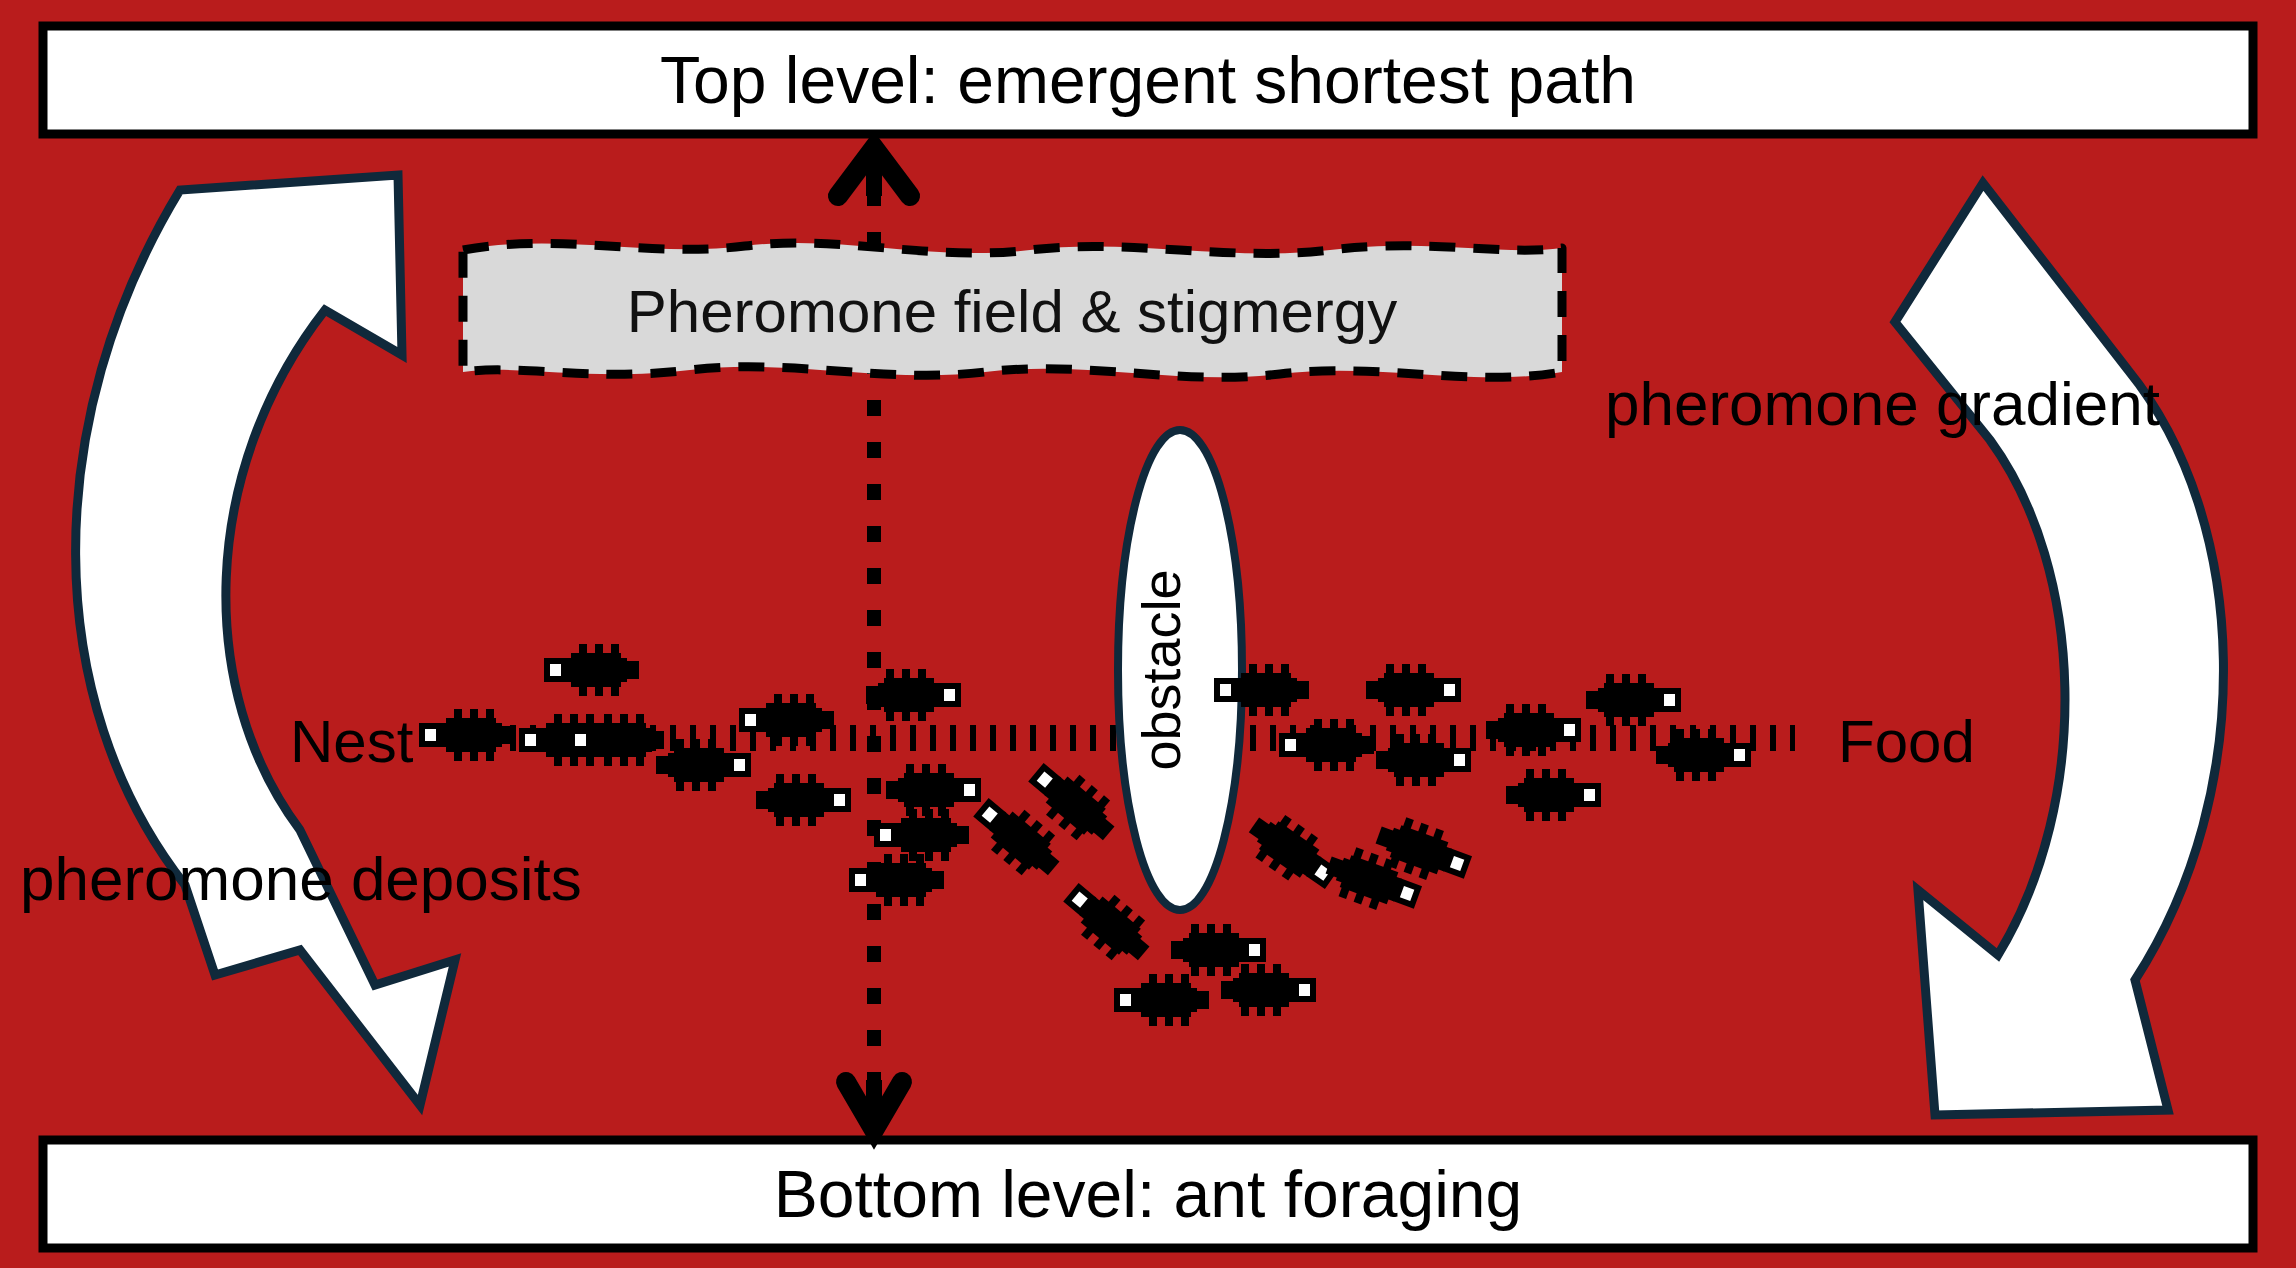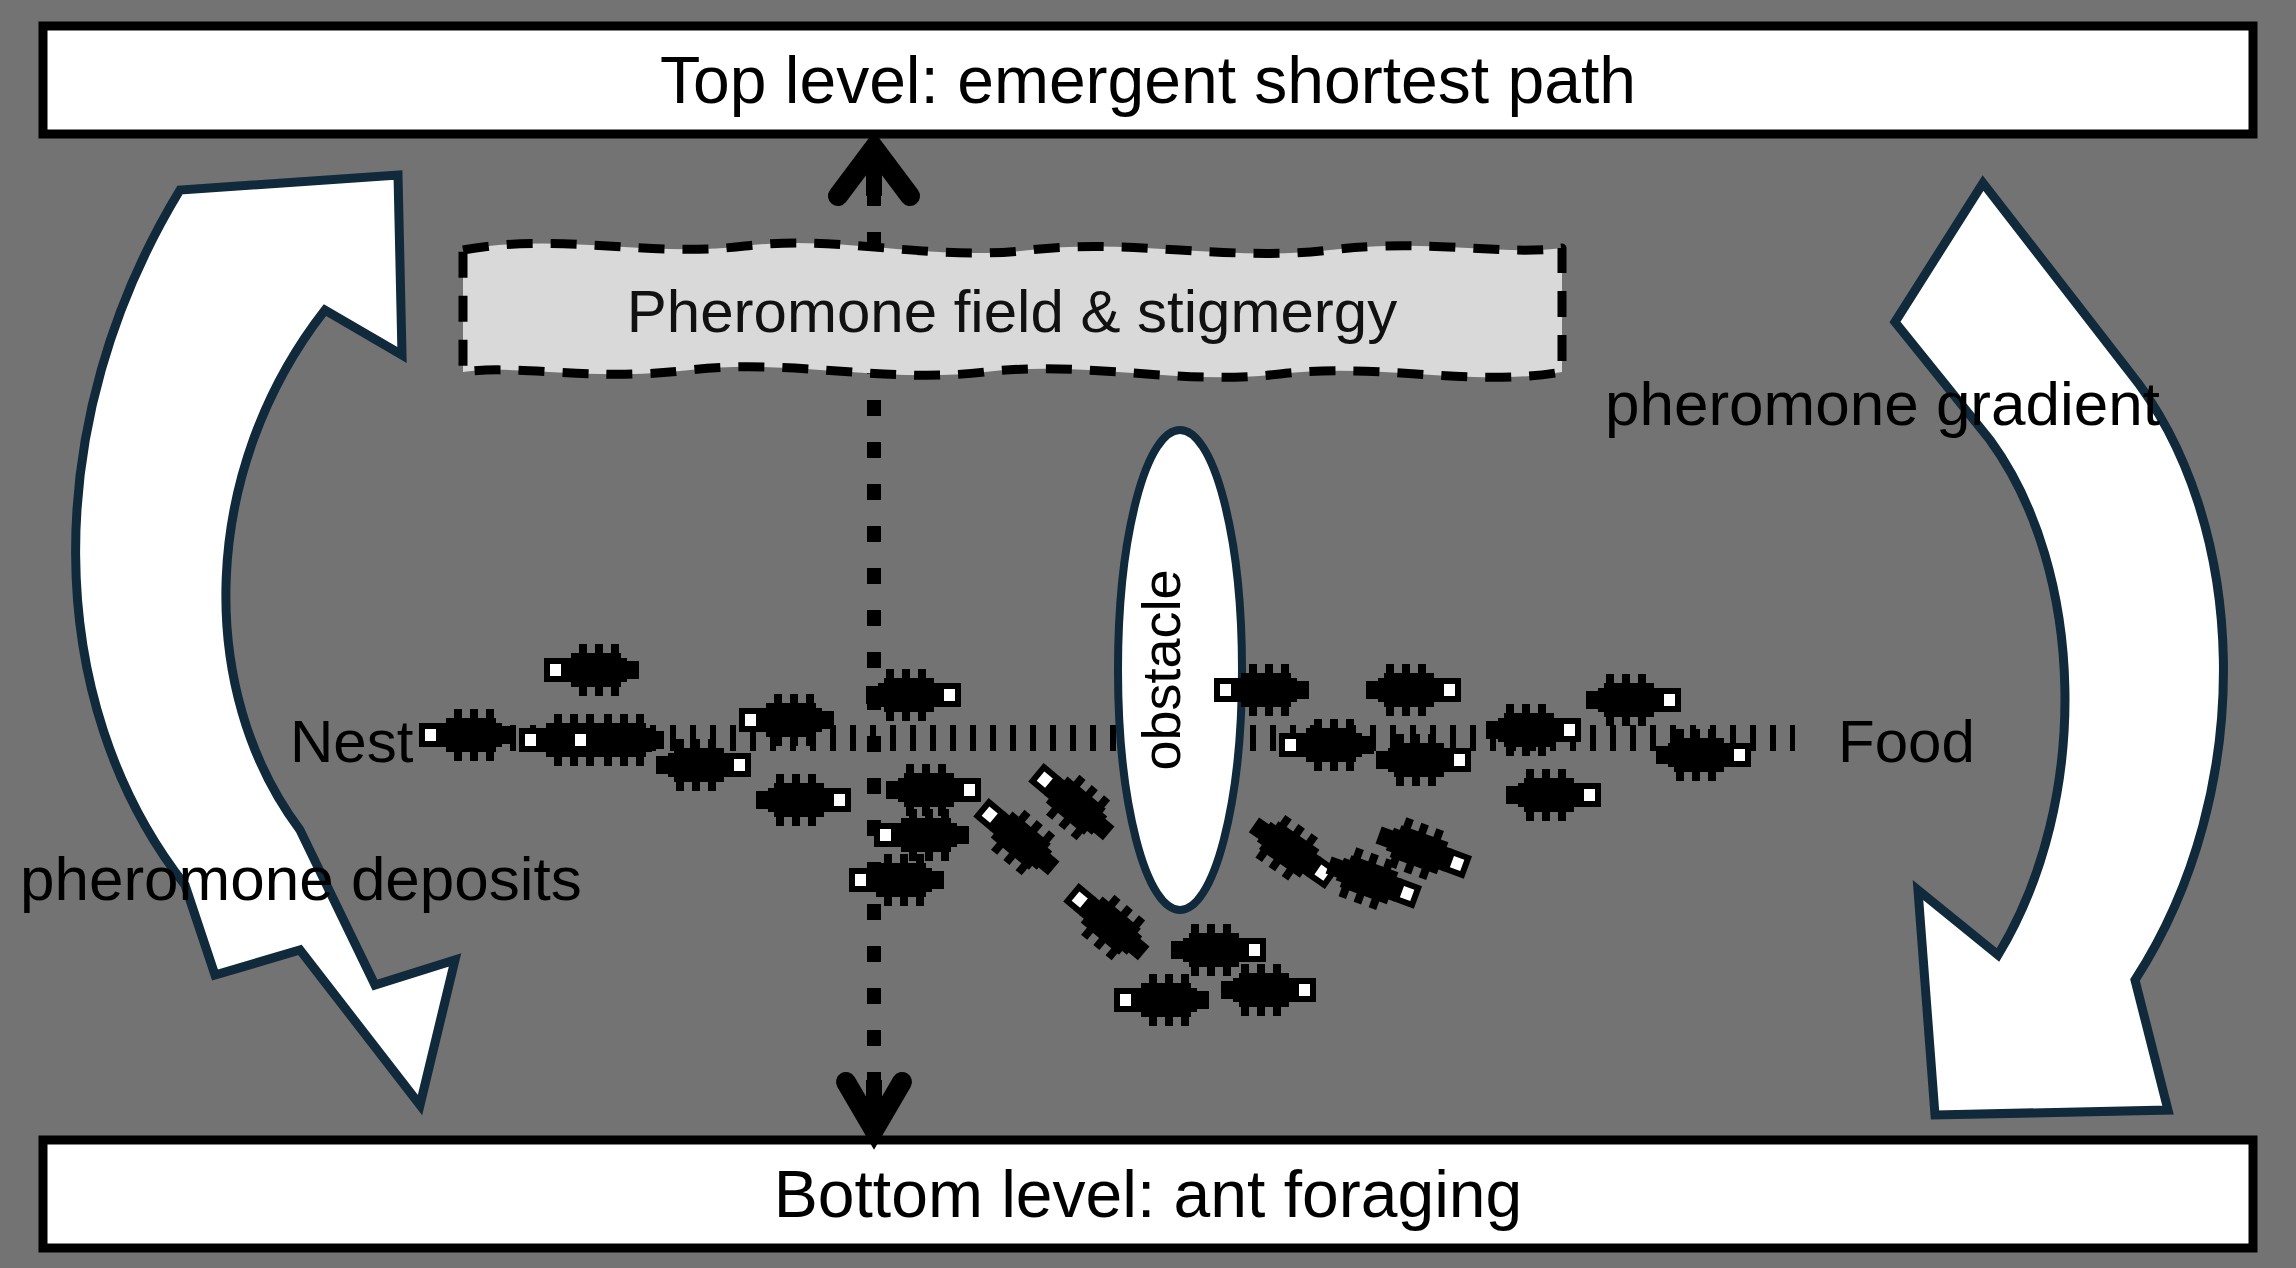--- a/index.html
+++ b/index.html
@@ -7,21 +7,21 @@
     padding: 0;
     background: #ffffff;
   }
   body {
     font-family: "Liberation Sans", sans-serif;
   }
   #stage {
     position: relative;
     width: 2296px;
     height: 1268px;
-    background: #737373;
+    background: #b91c1c;
     overflow: hidden;
   }
   #stage svg.layer {
     position: absolute;
     left: 0;
     top: 0;
     width: 2296px;
     height: 1268px;
   }
   .box-label {

